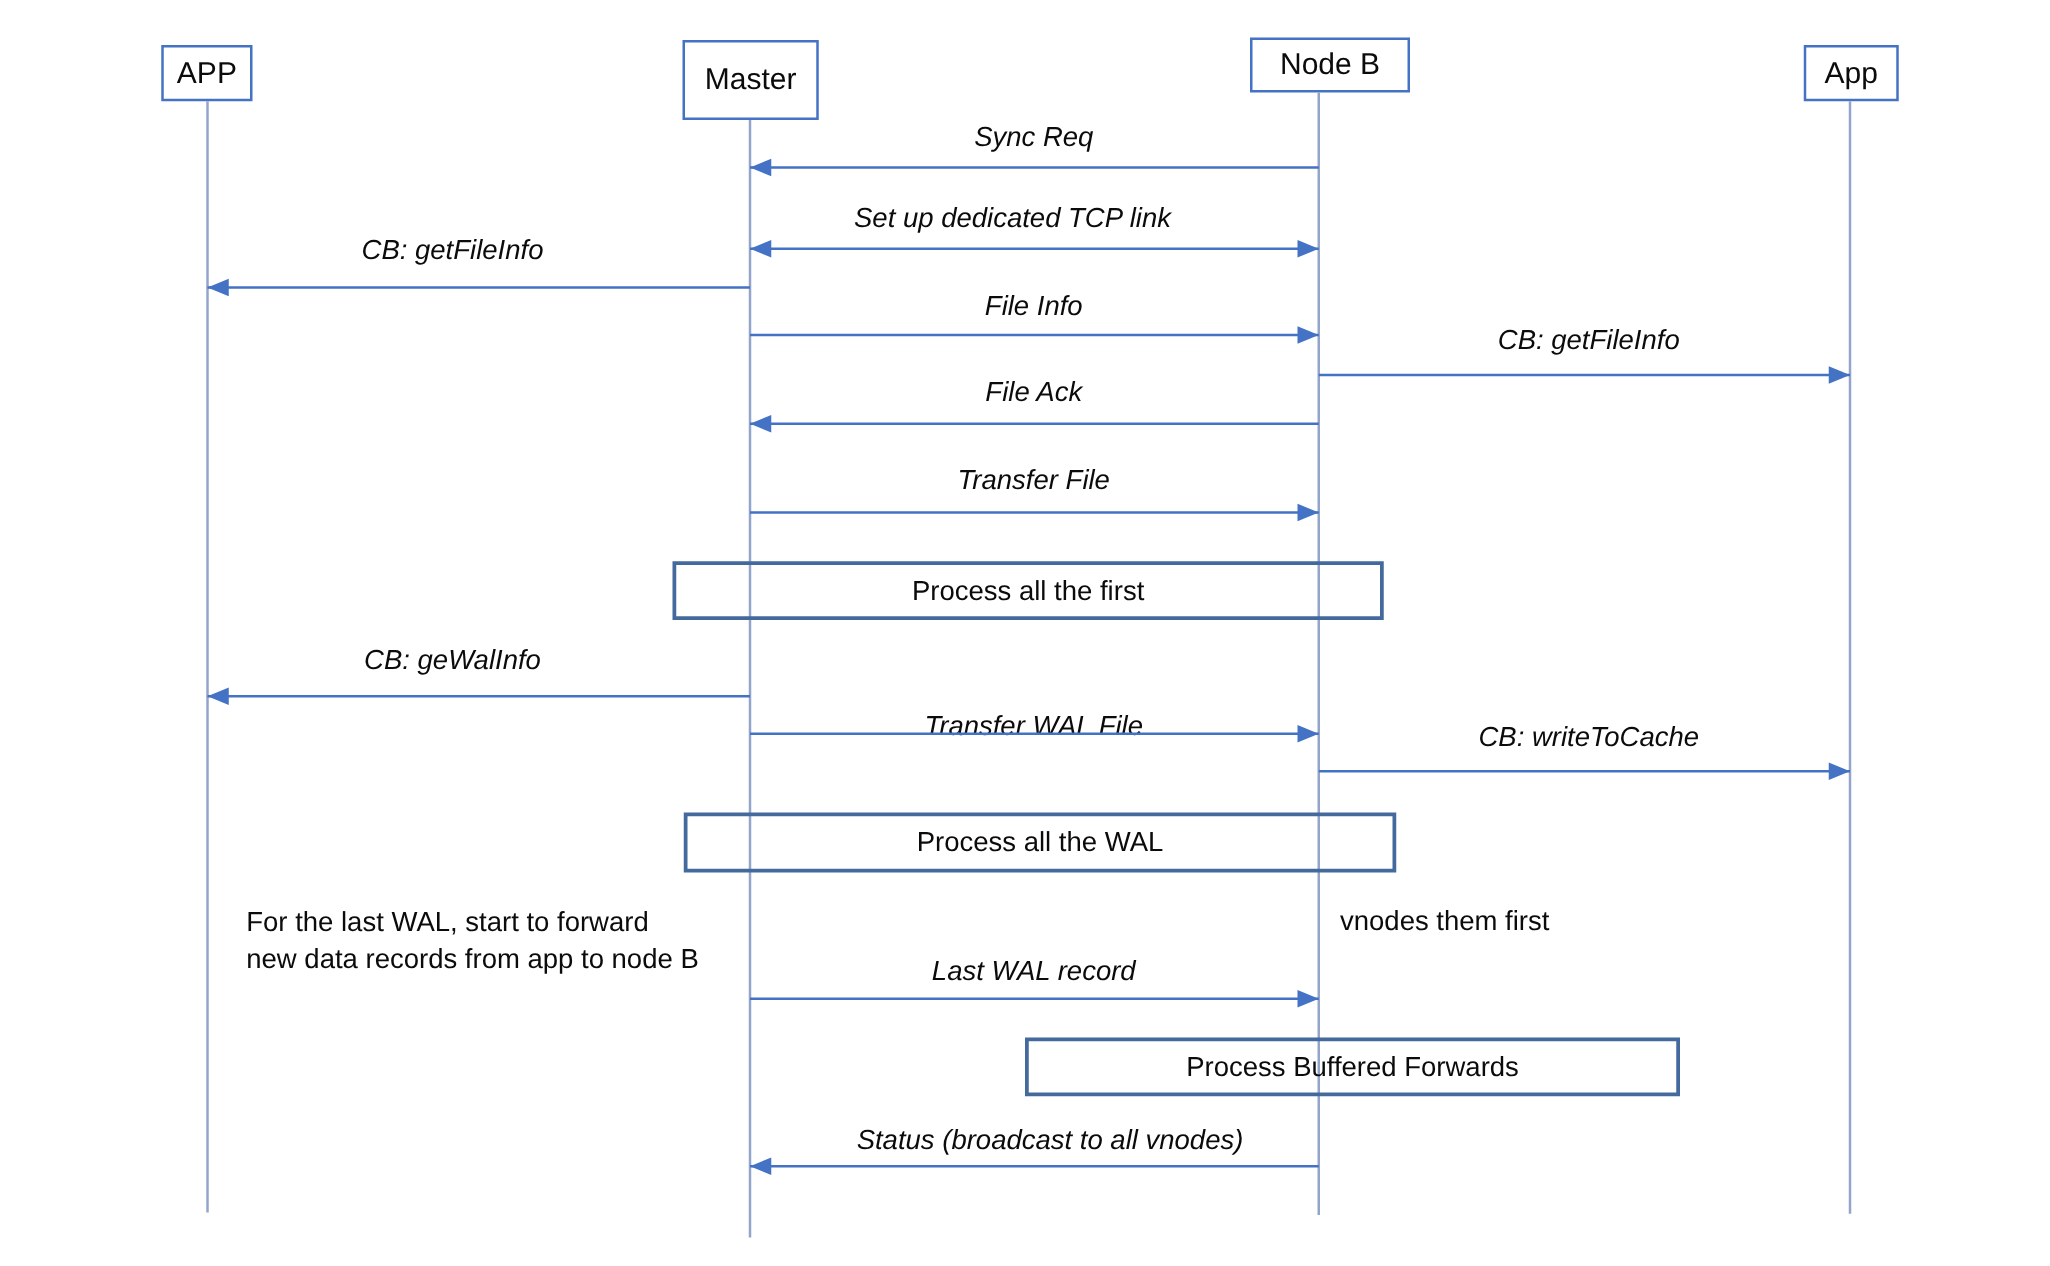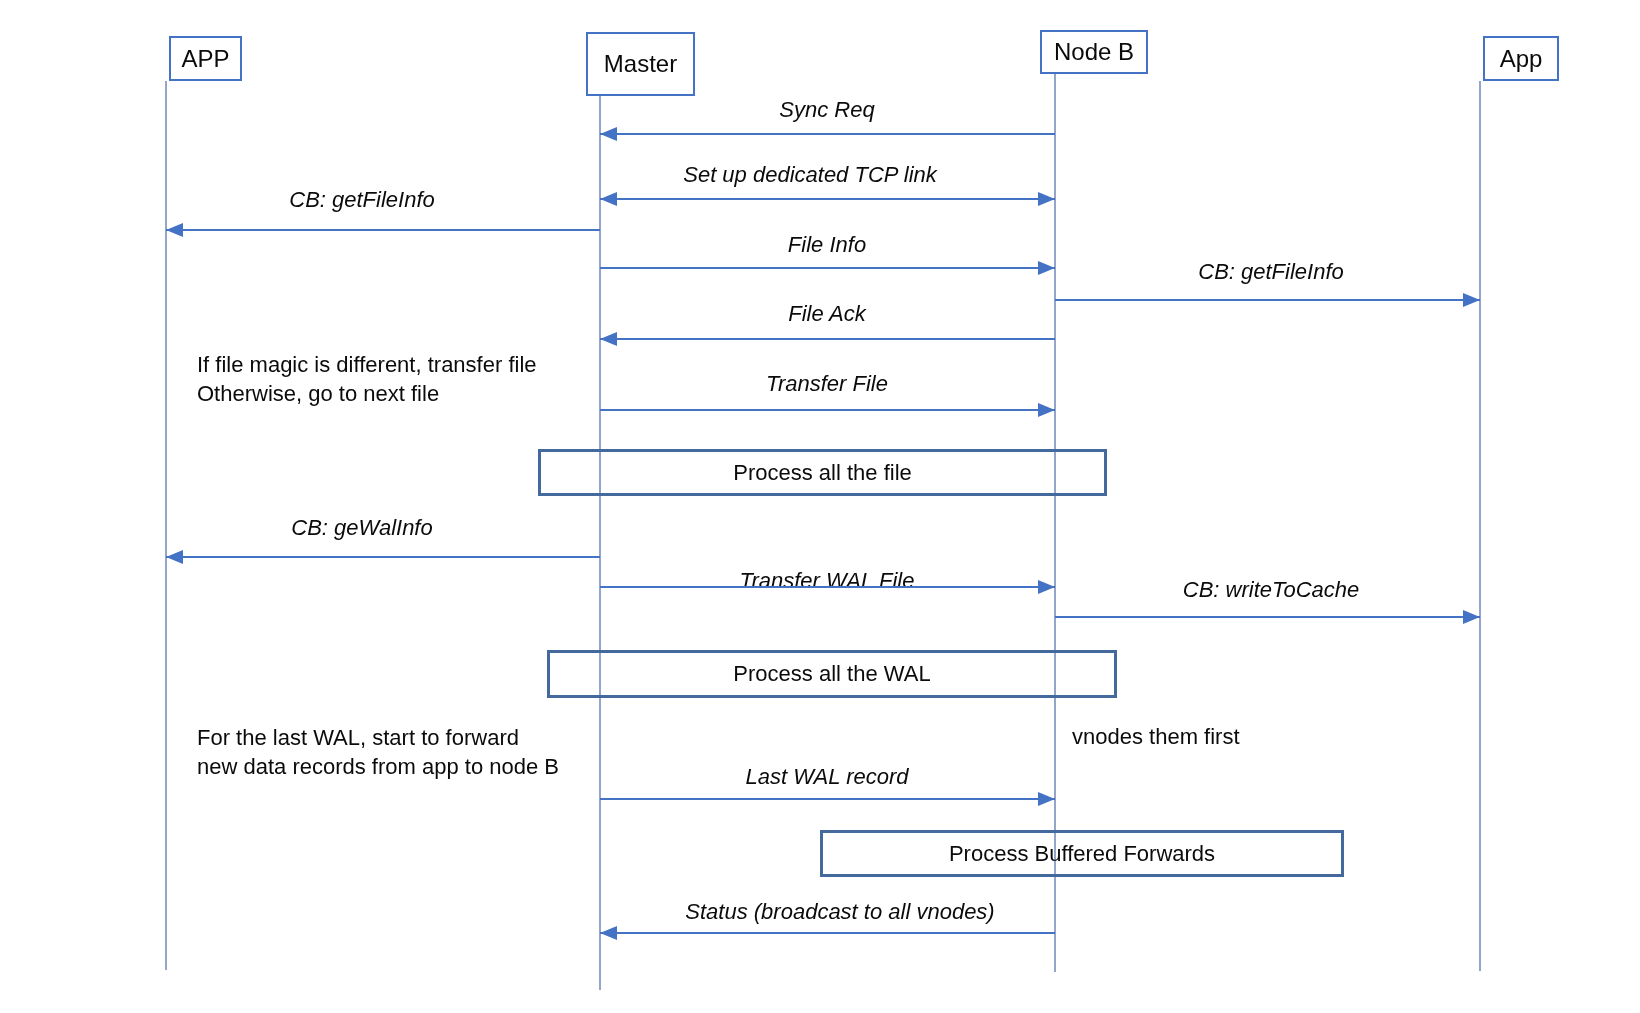--- a/index.html
+++ b/index.html
@@ -23,21 +23,20 @@
     background:var(--lifeline);
   }
   .actor{
     position:absolute;
     box-sizing:border-box;
     border:2px solid var(--arrow);
     background:#ffffff;
     display:flex;align-items:center;justify-content:center;
     font-size:24px;
     color:var(--text);
-    margin-left:40px;
   }
   .arrow{
     position:absolute;
     height:2px;
   }
   .arrow .line{
     position:absolute;left:0;right:0;top:0;height:2px;
     background:var(--arrow);
   }
   .arrow .head-left{
@@ -90,21 +89,21 @@
   <div class="lifeline" style="left:599px;top:79px;height:911px"></div>
   <div class="lifeline" style="left:1054px;top:74px;height:898px"></div>
   <div class="lifeline" style="left:1479px;top:81px;height:890px"></div>
 
   <div class="actor" style="left:129px;top:36px;width:73px;height:45px">
     <span>APP</span>
   </div>
   <div class="actor" style="left:546px;top:32px;width:109px;height:64px">
     <span>Master</span>
   </div>
-  <div class="actor" style="left:1000px;top:30px;width:108px;height:44px">
+  <div class="actor" style="left:1000px;top:30px;width:128px;height:44px">
     <span>Node B</span>
   </div>
   <div class="actor" style="left:1443px;top:36px;width:76px;height:45px">
     <span>App</span>
   </div>
 
   <div class="msg" style="left:827px;top:110px">Sync Req</div>
   <div class="arrow" style="left:600px;top:133px;width:455px">
     <div class="line"></div>
     <div class="head-left"></div>
@@ -134,33 +133,29 @@
     <div class="line"></div>
     <div class="head-right"></div>
   </div>
 
   <div class="msg" style="left:827px;top:314px">File Ack</div>
   <div class="arrow" style="left:600px;top:338px;width:455px">
     <div class="line"></div>
     <div class="head-left"></div>
   </div>
 
-  <div class="note" style="left:197px;top:350px">
-    <div class="note-line">If file magic is different, transfer file</div>
-    <div class="note-line">Otherwise, go to next file</div>
-  </div>
 
   <div class="msg" style="left:827px;top:384px">Transfer File</div>
   <div class="arrow" style="left:600px;top:409px;width:455px">
     <div class="line"></div>
     <div class="head-right"></div>
   </div>
 
   <div class="pbox" style="left:538px;top:449px;width:569px;height:47px">
-    <span class="pbox-label">Process all the file</span>
+    <span class="pbox-label">Process all the first</span>
   </div>
 
   <div class="msg" style="left:362px;top:528px">CB: geWalInfo</div>
   <div class="arrow" style="left:166px;top:556px;width:434px">
     <div class="line"></div>
     <div class="head-left"></div>
   </div>
 
   <div class="msg" style="left:827px;top:581px">Transfer WAL File</div>
   <div class="arrow" style="left:600px;top:586px;width:455px">

